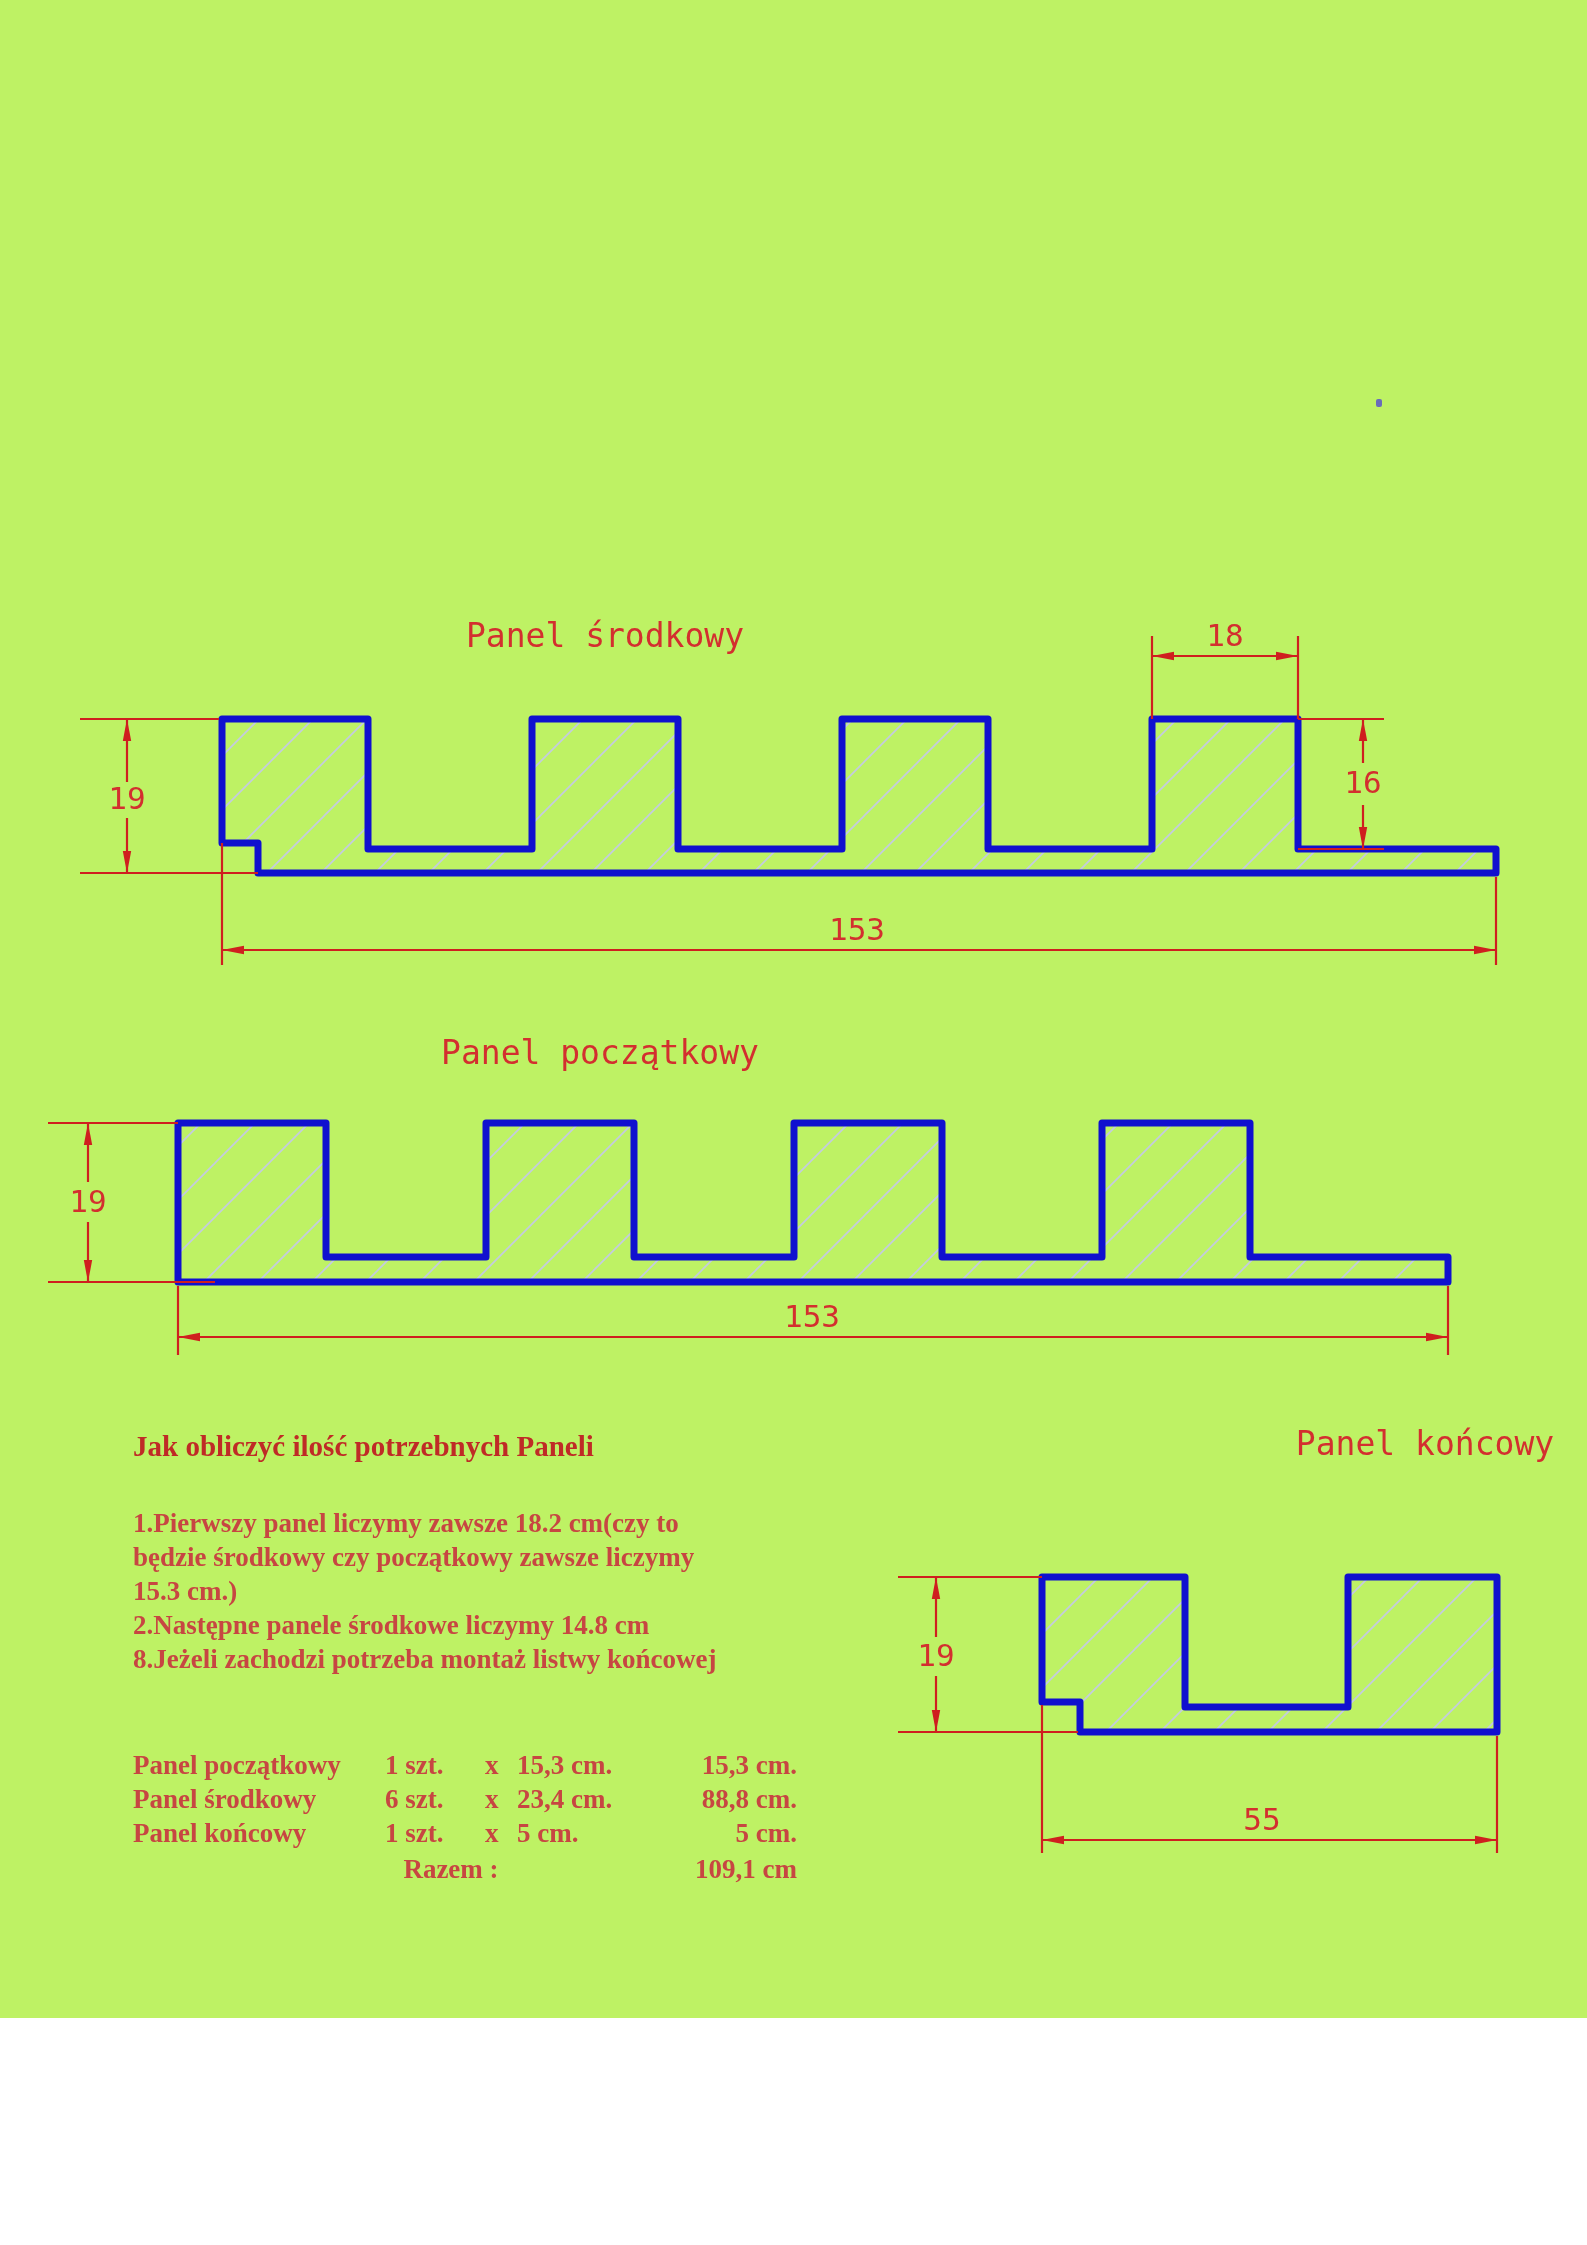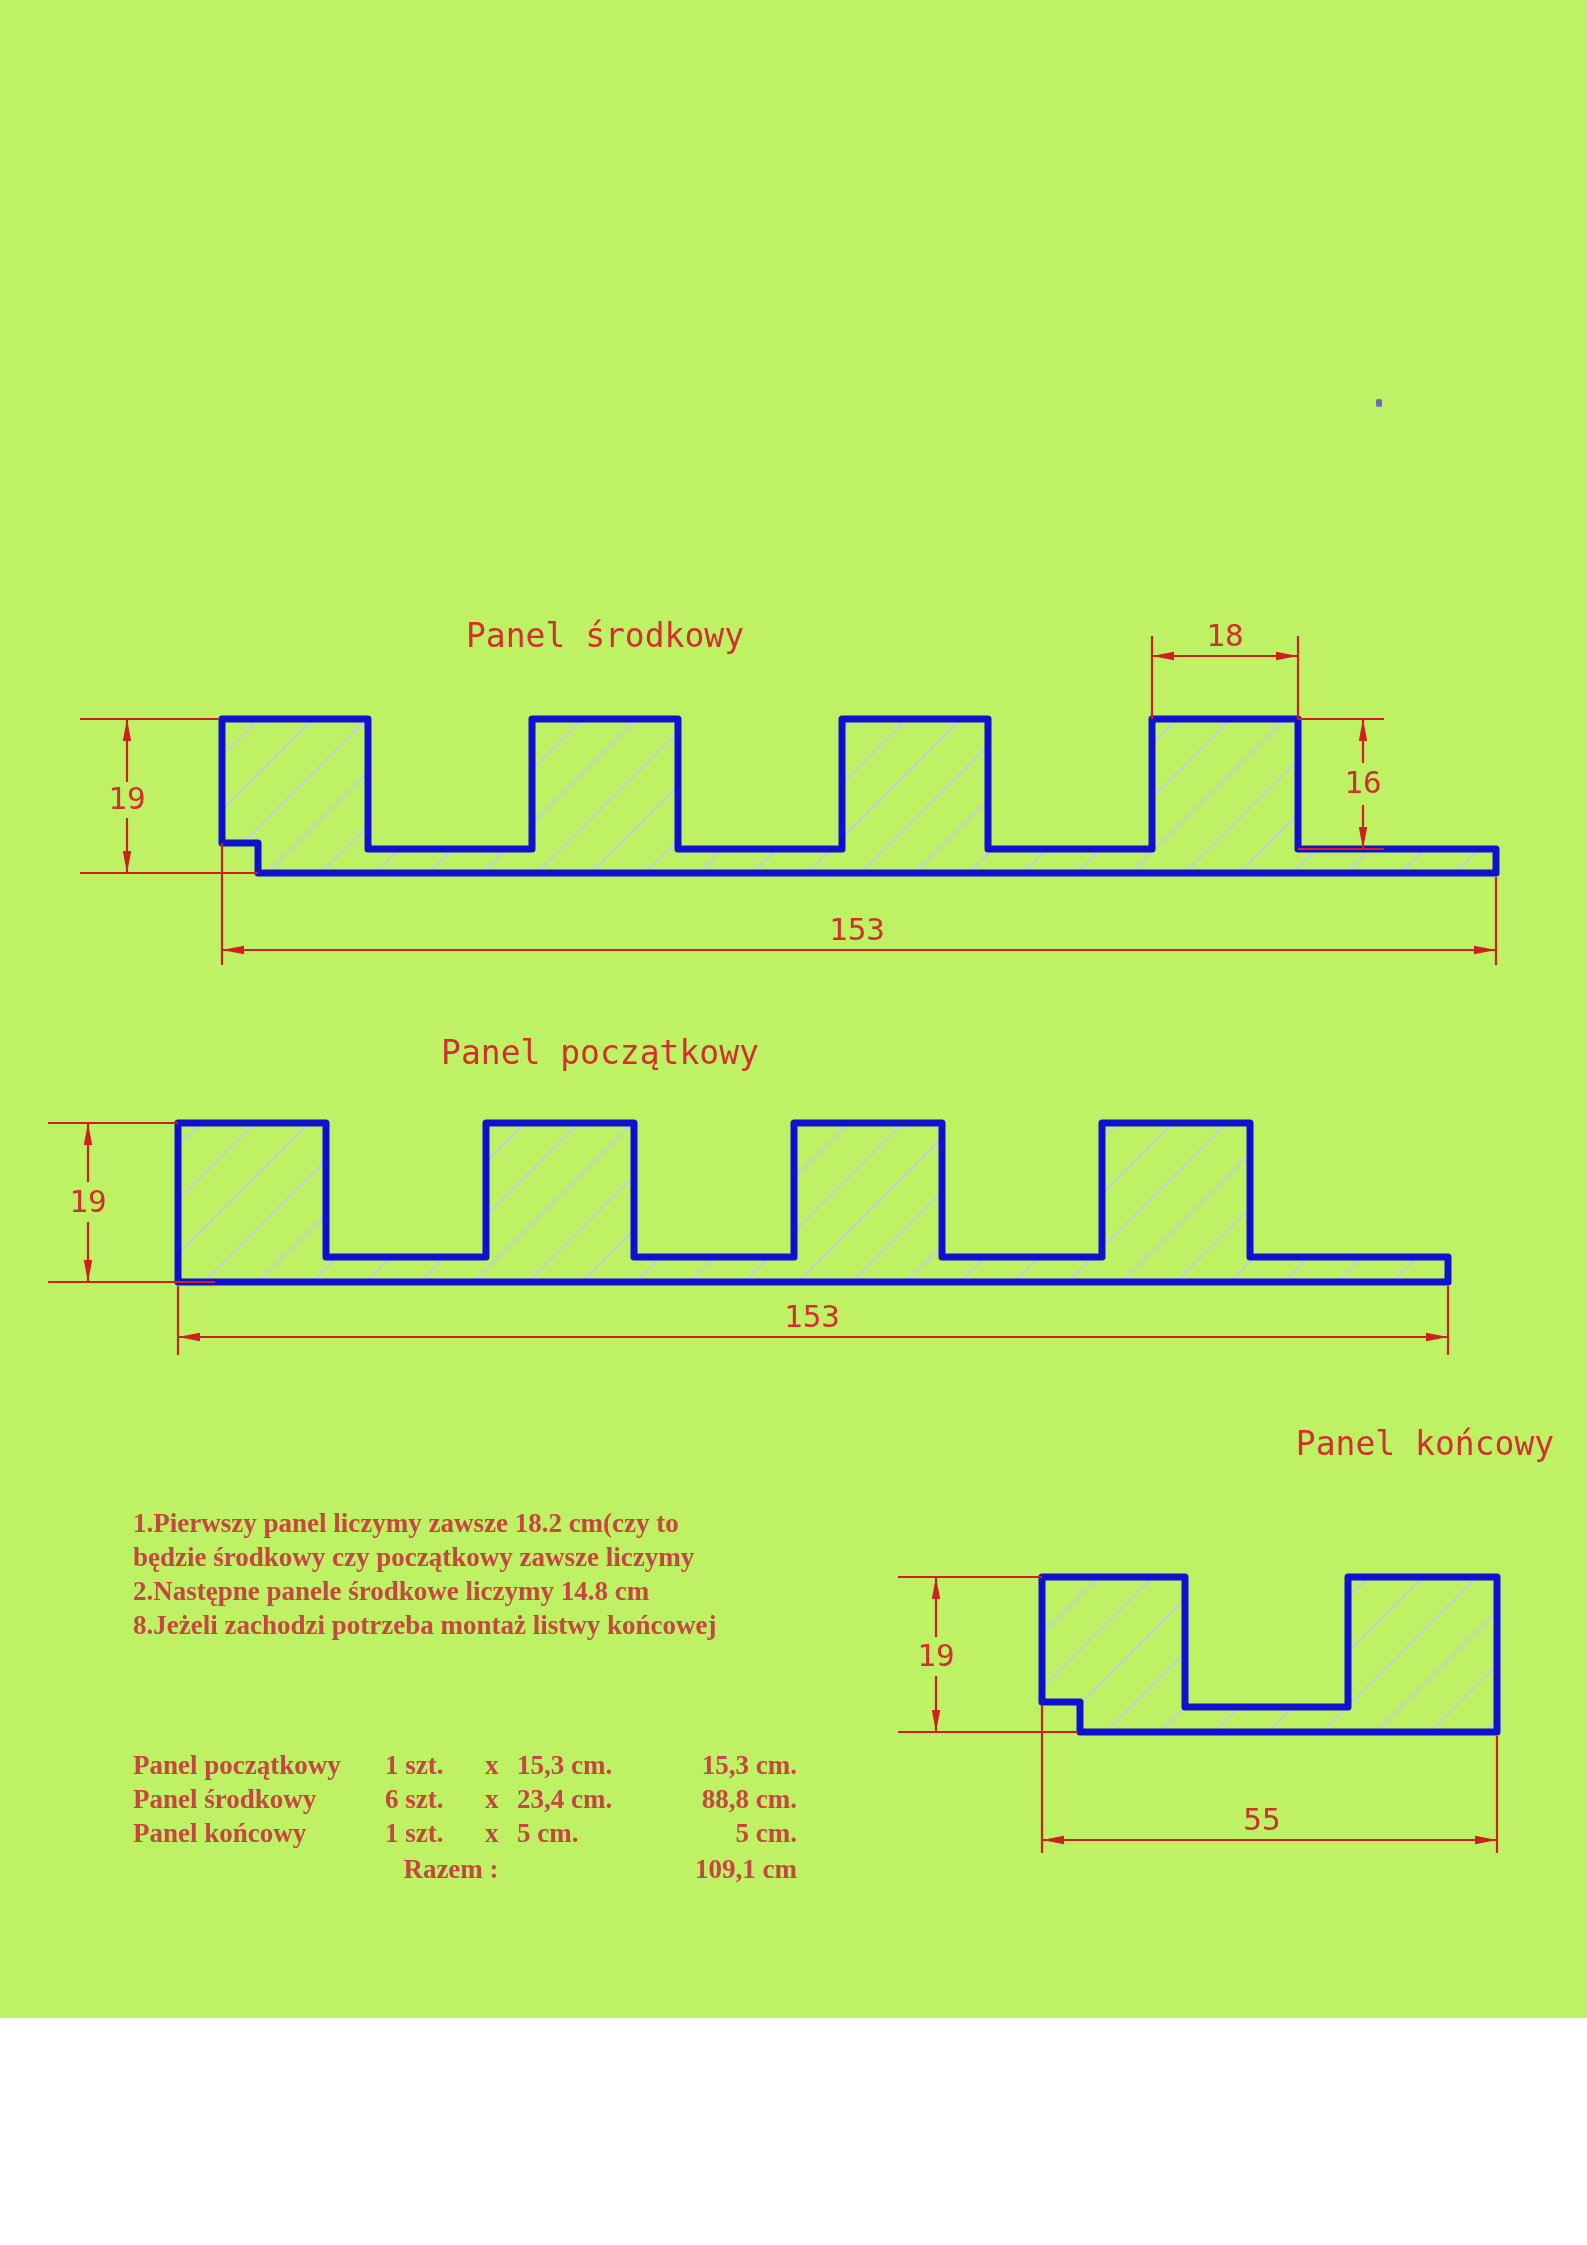--- a/index.html
+++ b/index.html
@@ -164,24 +164,26 @@
       <line x1="1497" y1="356" x2="1497" y2="473"></line>
       <line x1="1042" y1="460" x2="1497" y2="460"></line>
     </g>
     <g fill="#cf1f1f" stroke="none">
       <polygon points="1042,460 1064,455.8 1064,464.2"></polygon>
       <polygon points="1497,460 1475,455.8 1475,464.2"></polygon>
     </g>
     <text class="dimtxt" x="1262" y="450" text-anchor="middle">55</text>
   </svg>
 
+  <div id="instr-head">Jak obliczyć ilość potrzebnych Paneli</div>
 
   <div id="instr-lines">
     <div>1.Pierwszy panel liczymy zawsze 18.2 cm(czy to</div>
     <div>będzie środkowy czy początkowy zawsze liczymy</div>
+    <div>15.3 cm.)</div>
     <div>2.Następne panele środkowe liczymy 14.8 cm</div>
     <div>8.Jeżeli zachodzi potrzeba montaż listwy końcowej</div>
   </div>
 
   <div class="ex-row" style="top:1748px;">
     <span class="c-name">Panel początkowy</span>
     <span class="c-qty">1 szt.</span>
     <span class="c-x">x</span>
     <span class="c-unit">15,3 cm.</span>
     <span class="c-total">15,3 cm.</span>

